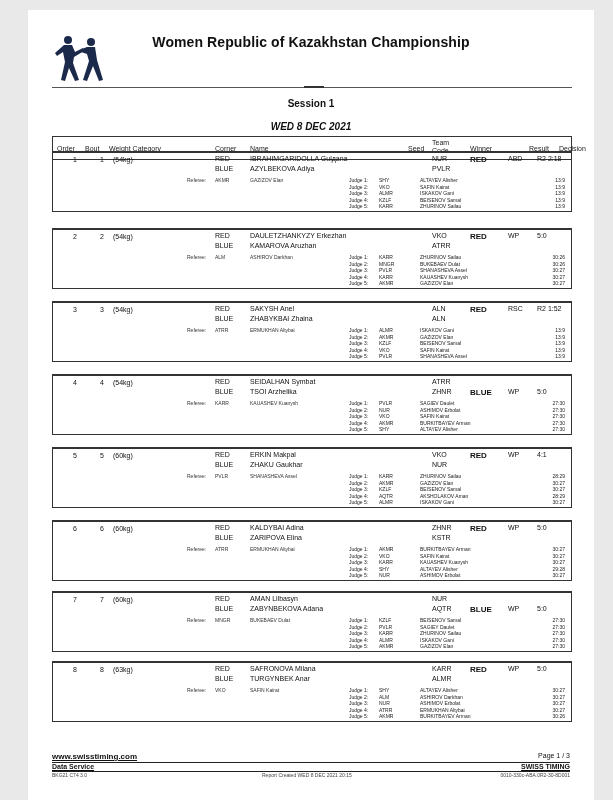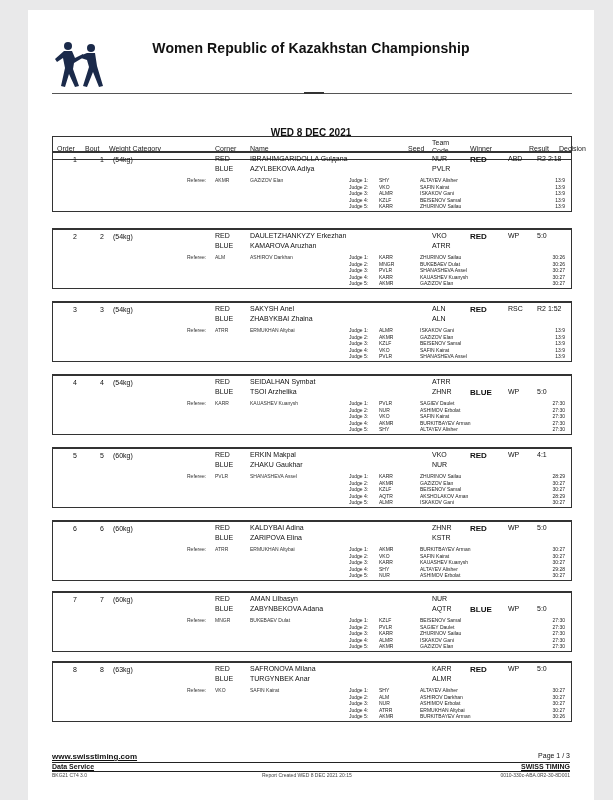--- a/index.html
+++ b/index.html
@@ -5,42 +5,42 @@
   html, body { margin: 0; padding: 0; }
   body {
     width: 613px; height: 800px; background: #e9e9ea;
     font-family: "Liberation Sans", sans-serif; color: #111;
     position: relative; overflow: hidden;
   }
   .page {
     position: absolute; left: 28px; top: 10px; width: 566px; height: 790px;
     background: #ffffff;
   }
-  .hdr { position: absolute; left: 0; top: 6px; width: 566px; height: 80px; }
+  .hdr { position: absolute; left: 0; top: 0; width: 566px; height: 80px; }
   .logo-left {
     position: absolute; left: 25px; top: 20px; width: 56px; height: 56px;
   }
   .logo-right { position: absolute; left: 448px; top: 20px; width: 92px; height: 50px; }
   .title {
     position: absolute; left: 0; width: 566px; top: 24px; text-align: center;
     font-size: 14px; font-weight: bold; letter-spacing: 0.1px;
   }
   .subtitle {
     position: absolute; left: 0; width: 566px; top: 52px; text-align: center;
     font-size: 11px; font-weight: bold;
   }
   .hrule { position: absolute; left: 24px; top: 77px; width: 520px; height: 1px; background: #555; }
   .hrule-mid { position: absolute; left: 276px; top: 76px; width: 20px; height: 2px; background: #333; }
   .session {
     position: absolute; left: 0; width: 566px; top: 88px; text-align: center;
     font-size: 10px; font-weight: bold;
   }
   .date {
     position: absolute; left: 0; width: 566px; top: 111px; text-align: center;
-    font-size: 10px; font-weight: bold;
+    font-size: 10px; font-weight: bold; font-style: italic;
   }
   .colhdr {
     position: absolute; left: 24px; top: 126px; width: 518px; height: 22px;
     border: 1px solid #333; font-size: 7px; color: #222;
   }
   .colhdr span { position: absolute; top: 8px; }
   .colhdr .two { top: 2px; line-height: 8px; }
 
   .bout {
     position: absolute; left: 24px; width: 518px; height: 58px;
@@ -91,20 +91,21 @@
           <circle cx="15" cy="10" r="4"></circle>
           <path d="M11 15 L19 15 L22 22 L30 18 L31 21 L21 27 L20 33 L26 50 L22 51 L16 38 L12 51 L8 50 L12 32 L10 22 L4 26 L2 23 Z"></path>
           <circle cx="38" cy="12" r="4"></circle>
           <path d="M34 17 L42 17 L44 30 L50 50 L46 51 L40 36 L34 51 L30 50 L36 31 L34 24 L28 22 L29 19 Z"></path>
         </g>
       </svg>
     </div>
     <div class="title">Women Republic of Kazakhstan Championship</div>
     <div class="hrule"></div>
     <div class="hrule-mid"></div>
+    <div class="session">Session 1</div>
     <div class="date">WED 8 DEC 2021</div>
   </div>
 
   <div class="colhdr">
     <span style="left:4px">Order</span>
     <span style="left:32px">Bout</span>
     <span style="left:56px">Weight Category</span>
     <span style="left:162px">Corner</span>
     <span style="left:197px">Name</span>
     <span style="left:355px">Seed</span>

